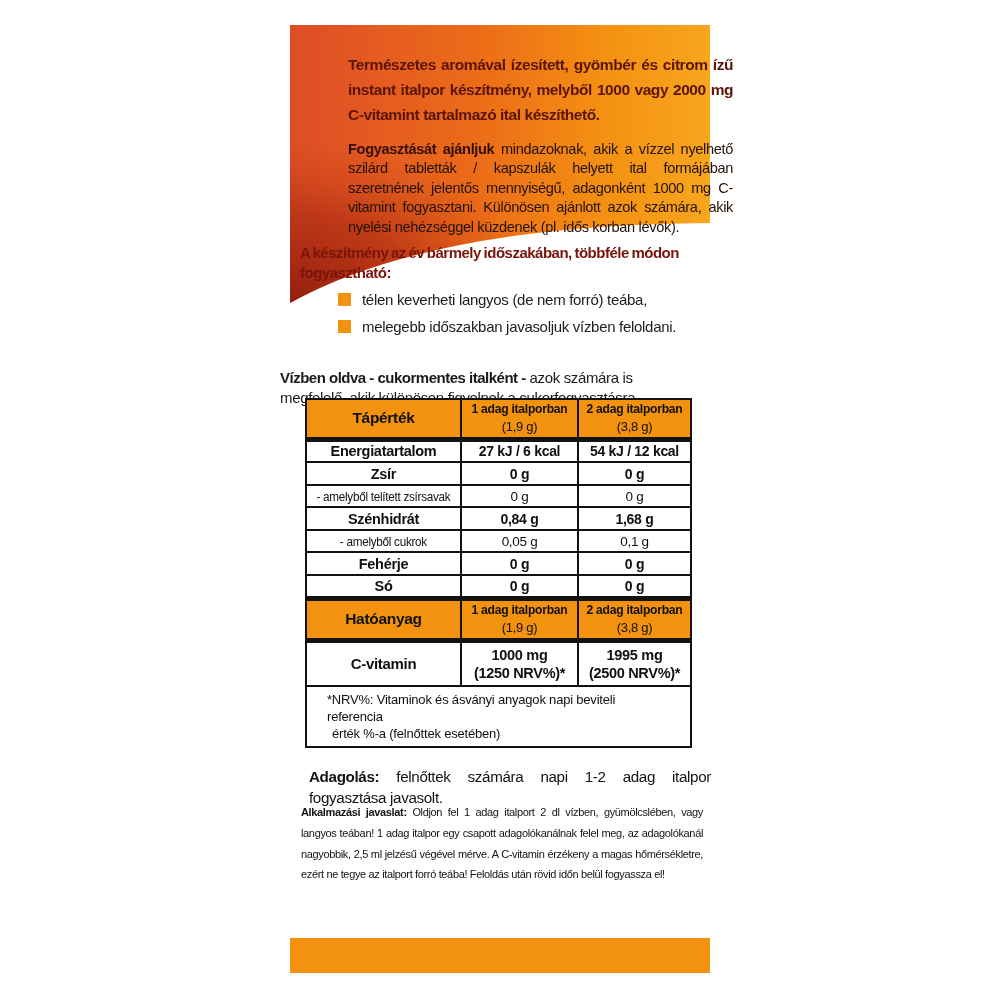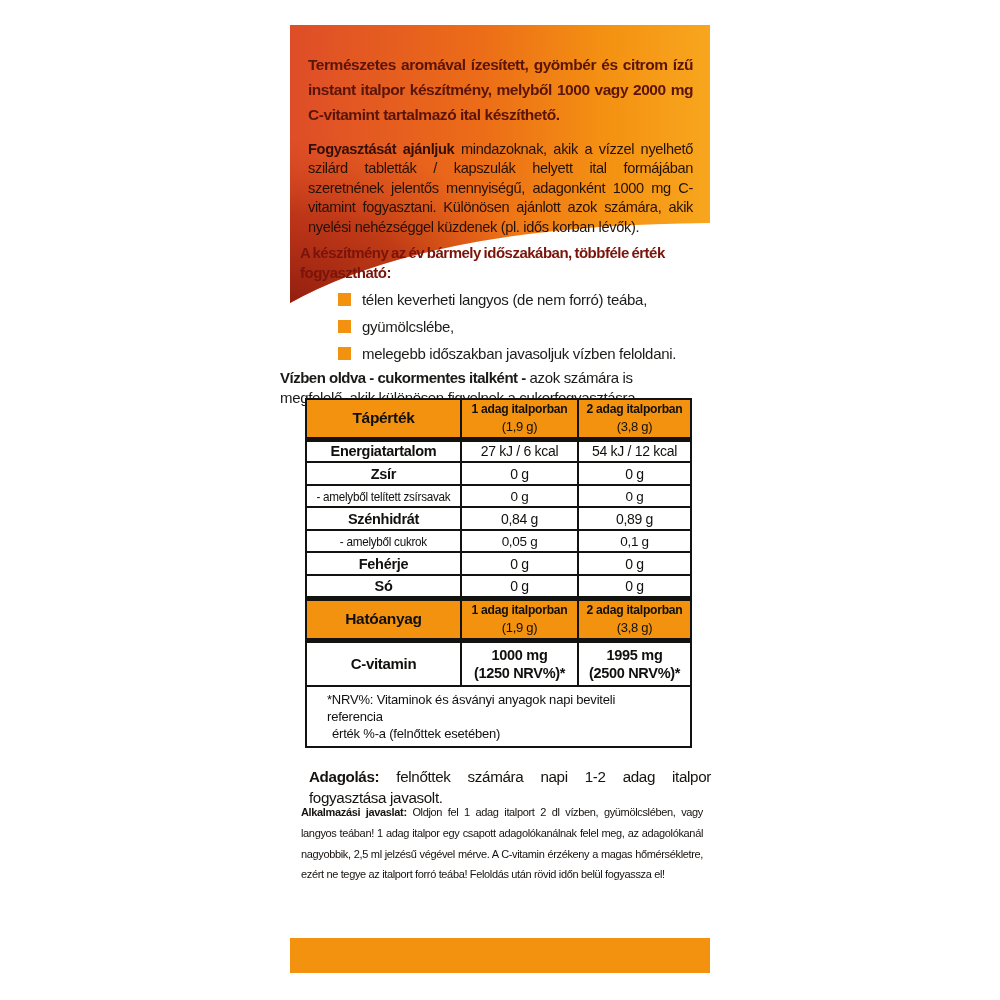--- a/index.html
+++ b/index.html
@@ -4,21 +4,21 @@
 <style>
   html,body { margin:0; padding:0; }
   body {
     width:1000px; height:1000px; background:#ffffff;
     font-family:"Liberation Sans", sans-serif;
     -webkit-font-smoothing:antialiased;
   }
   .page { position:relative; width:1000px; height:1000px; background:#fff; overflow:hidden; }
 
   
-  .hero { position:absolute; left:290px; top:25px; width:420px; height:278px; z-index:1; }
+  .hero { position:absolute; left:290px; top:25px; width:420px; height:278px; z-index:1;padding-left:40px; }
   .hero-bg { position:absolute; left:0; top:0; width:420px; height:278px; display:block; }
   .hero-text { position:relative; z-index:2; padding:27px 17px 0 18px; }
   .p1 {
     margin:0; font-size:15.5px; font-weight:bold; line-height:25px;
     color:#5a1408; text-align:justify; letter-spacing:-0.45px;
   }
   .p2 {
     margin:13px 0 0 0; font-size:14.6px; line-height:19.4px;
     color:#241208; text-align:justify; letter-spacing:-0.35px;
   }
@@ -60,21 +60,21 @@
   tr.hdr2 { height:42px; }
   .cat-cell { font-weight:bold; font-size:15.5px; color:#6b1507; letter-spacing:-0.4px; }
   .hl1 { font-weight:bold; font-size:13.5px; line-height:16px; white-space:nowrap;
          display:block; transform:scaleX(0.9); transform-origin:50% 50%; }
   .hl2 { font-size:13px; line-height:14px; }
   tr.row-b { height:23px; }
   tr.row-s { height:20px; }
   .lbl  { font-weight:bold; font-size:14.5px; white-space:nowrap; }
   .subl { font-size:13px; white-space:nowrap; display:inline-block;
           transform:scaleX(0.9); transform-origin:50% 50%; }
-  .val  { font-weight:normal; font-size:14px; white-space:nowrap; }
+  .val  { font-weight:bold; font-size:14px; white-space:nowrap; }
   .vals { font-size:13.5px; white-space:nowrap; }
   tr.cvit { height:46px; }
   .cv-line { font-weight:bold; font-size:14.5px; line-height:18px; white-space:nowrap; }
   tr.fn { height:42px; }
   tr.fn td { text-align:left; font-size:13px; line-height:17px; padding:4px 20px; letter-spacing:-0.2px; }
   .fn2 { padding-left:5px; }
 
   
   .dosage {
     position:absolute; left:301px; top:759px; width:402px; margin:8px;
@@ -112,29 +112,25 @@
       </defs>
       <path d="M0 0 H420 V198 Q140 200 0 278 Z" fill="url(#heroLg)"></path>
       <path d="M0 0 H420 V198 Q140 200 0 278 Z" fill="url(#heroRg)"></path>
     </svg>
     <div class="hero-text">
       <p class="p1">Természetes aromával ízesített, gyömbér és citrom ízű instant italpor készítmény, melyből 1000 vagy 2000 mg C-vitamint tartalmazó ital készíthető.</p>
       <p class="p2"><b>Fogyasztását ajánljuk</b><span> mindazoknak, akik a vízzel nyelhető szilárd tabletták / kapszulák helyett ital formájában szeretnének jelentős mennyiségű, adagonként 1000 mg C-vitamint fogyasztani. Különösen ajánlott azok számára, akik nyelési nehézséggel küzdenek (pl. idős korban lévők).</span></p>
     </div>
   </div>
 
-  <h2 class="ways-heading">A készítmény az év bármely időszakában, többféle érték fogyasztható:</h2>
+  <h2 class="ways-heading">A készítmény az év bármely időszakában, többféle módon fogyasztható:</h2>
   <ul class="ways-list">
     <li>
       <span class="sq"></span>
       <span>télen keverheti langyos (de nem forró) teába,</span>
-    </li>
-    <li>
-      <span class="sq"></span>
-      <span>gyümölcslébe,</span>
     </li>
     <li>
       <span class="sq"></span>
       <span>melegebb időszakban javasoljuk vízben feloldani.</span>
     </li>
   </ul>
 
   <p class="sugarfree"><b>Vízben oldva - cukormentes italként -</b><span> azok számára is megfelelő, akik különösen figyelnek a cukorfogyasztásra.</span></p>
 
   <table class="nutri">
@@ -166,21 +162,21 @@
         <td class="val">0 g</td>
       </tr>
       <tr class="row-s">
         <td><span class="subl">- amelyből telített zsírsavak</span></td>
         <td class="vals">0 g</td>
         <td class="vals">0 g</td>
       </tr>
       <tr class="row-b">
         <td class="lbl">Szénhidrát</td>
         <td class="val">0,84 g</td>
-        <td class="val">0,89 g</td>
+        <td class="val">1,68 g</td>
       </tr>
       <tr class="row-s">
         <td><span class="subl">- amelyből cukrok</span></td>
         <td class="vals">0,05 g</td>
         <td class="vals">0,1 g</td>
       </tr>
       <tr class="row-b">
         <td class="lbl">Fehérje</td>
         <td class="val">0 g</td>
         <td class="val">0 g</td>

